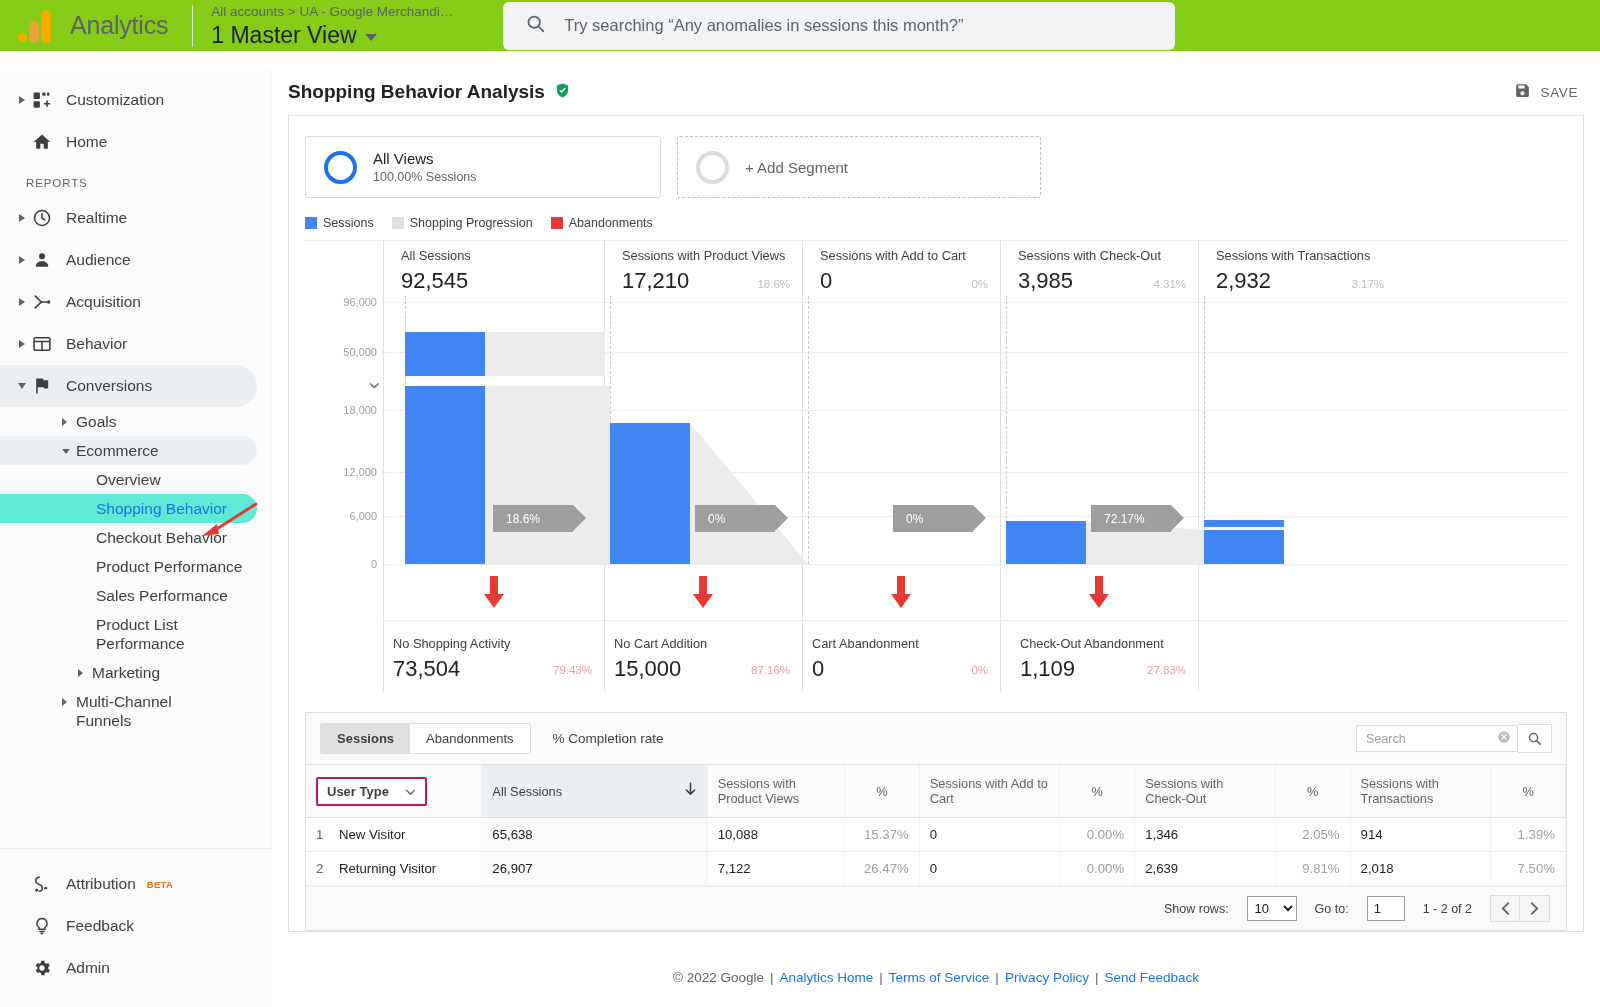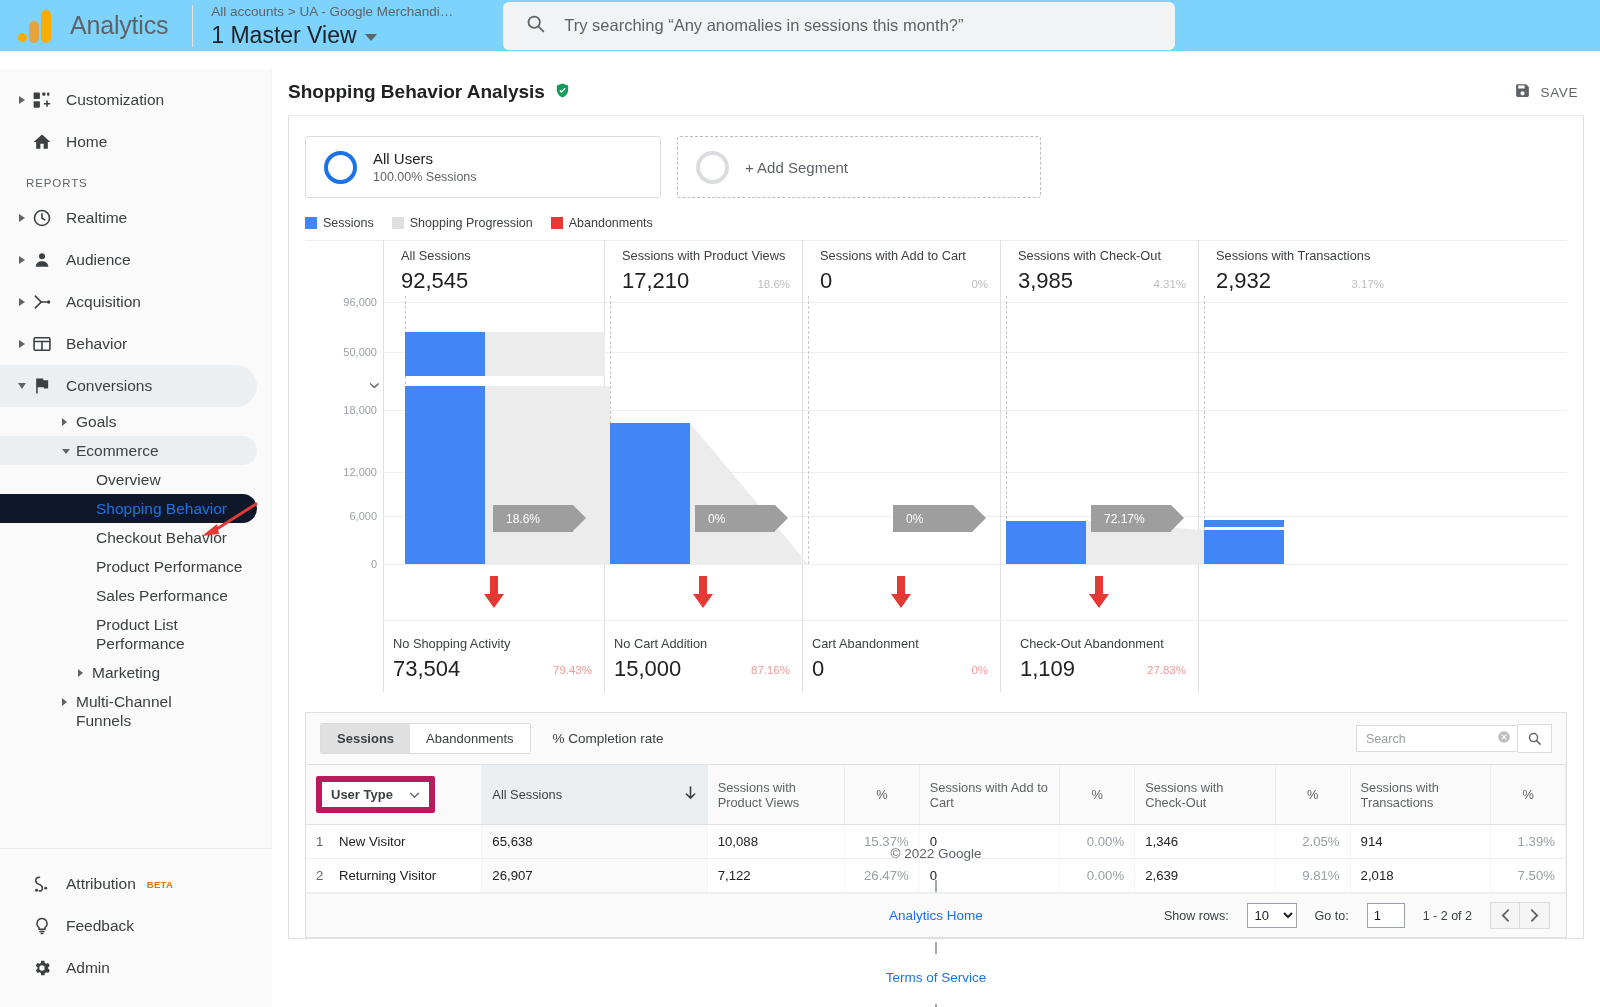--- a/index.html
+++ b/index.html
@@ -8,21 +8,21 @@
     font-family: "Liberation Sans", sans-serif;
     background: #fff;
     color: #202124;
     overflow: hidden;
   }
   .app { position: relative; width: 1600px; height: 1007px; }
 
   
   .topbar {
     position: absolute; top: 0; left: 0; width: 1600px; height: 52px;
-    background: #7dd3fc; display: flex; align-items: center;
+    background: #84cc16; display: flex; align-items: center;
     border-bottom: 1px solid #f1f3f4;
   }
   .ga-logo { width: 44px; height: 40px; margin-left: 14px; position: relative; }
   .ga-logo .bar1 { position:absolute; left:4px; bottom:4px; width:9px; height:9px; border-radius:50%; background:#f9ab00; }
   .ga-logo .bar2 { position:absolute; left:15px; bottom:3px; width:10px; height:22px; border-radius:5px; background:#e8a33d; }
   .ga-logo .bar3 { position:absolute; left:27px; bottom:3px; width:10px; height:33px; border-radius:5px; background:#f9ab00; }
   .brand-name {
     font-size: 25px; color: #5f6368; font-weight: 400;
     margin-left: 12px; letter-spacing: -0.2px;
   }
@@ -78,21 +78,21 @@
   .nav-label { font-size: 15.5px; color: #3c4043; }
   .nav-section {
     font-size: 11.5px; color: #5f6368; letter-spacing: 0.9px;
     padding: 14px 0 8px 26px; font-weight: 400;
   }
   .sub-item {
     display: flex; align-items: flex-start; padding: 5px 14px 5px 0; cursor: pointer;
     border-radius: 0 21px 21px 0; margin-right: 14px; min-height: 28px;
   }
   .sub-item.active-group { background: #eceff1; }
-  .sub-item.selected { background: #0f172a; }
+  .sub-item.selected { background: #5eead4; }
   .sub-arrow { width: 14px; flex:none; margin-left: 62px; padding-top: 6px; }
   .sub-arrow i { display:block; width:0;height:0;
     border-top:4px solid transparent;border-bottom:4px solid transparent;border-left:5.5px solid #5f6368; }
   .sub-arrow.open i { border-left:4px solid transparent;border-right:4px solid transparent;
     border-top:5.5px solid #5f6368;border-bottom:none; margin-top:2px; }
   .sub-label { font-size: 15.5px; color:#3c4043; line-height: 19px; }
   .sub-item.selected .sub-label { color: #1a73e8; font-weight: 400; }
   .leaf-item { padding-left: 96px; }
   .leaf-item .sub-label { display:block; }
 
@@ -215,21 +215,21 @@
   table.gtable th.numpct { text-align:center; width:68px; }
   table.gtable td {
     border-bottom:1px solid #eceff1; border-right:1px solid #f5f5f5;
     font-size: 13.2px; color:#202124; padding: 9px 10px; height: 31px;
   }
   table.gtable td.dim { background:#fff; }
   table.gtable td.sortedcol { background:#fafafa; }
   table.gtable td.pct { color:#9aa0a6; text-align:right; }
   .rownum { color:#5f6368; margin-right: 12px; }
   .usertype-chip {
-    display:inline-flex; align-items:center; gap: 16px; border:6px solid #be185d;
+    display:inline-flex; align-items:center; gap: 16px; border:2px solid #be185d;
     border-radius:2px; padding: 5px 9px; background:#fff; font-size:13px;
     color:#3c4043; font-weight:700;
   }
   .tfoot {
     height: 44px; background:#fafafa; display:flex; align-items:center;
     justify-content:flex-end; gap: 18px; padding: 0 16px; border-top:1px solid #eceff1;
   }
   .tfoot-lbl { font-size: 12.5px; color:#3c4043; }
   .mini-select {
     border:1px solid #9aa0a6; background:#fff; font-size:13px; color:#202124;
@@ -241,22 +241,22 @@
   }
   .pagebtns { display:flex; }
   .pbtn {
     width:30px;height:27px;border:1px solid #dadce0;background:#f5f5f5;
     display:flex;align-items:center;justify-content:center;cursor:pointer;
   }
   .pbtn + .pbtn { border-left:none; }
 
   .footer {
     position:absolute; bottom: 0; left: 0; width: 1328px; height: 60px;
-    display:flex; align-items:center; justify-content:center; gap:16px;
-    font-size: 13.5px; color:#5f6368;flex-direction:column;
+    display:flex; align-items:center; justify-content:center; gap:0;
+    font-size: 13.5px; color:#5f6368;
   }
   .footer a { color:#1a73e8; text-decoration:none; }
   .footer .sep { color:#5f6368; margin: 0 6px; }
 
   .red-arrow { position:absolute; left: 198px; top: 500px; width: 62px; height: 40px; pointer-events:none; }
 </style>
 </head>
 <body>
 
 <div class="app">
@@ -493,21 +493,21 @@
       </div>
     </div>
 
     <div class="content">
       <div class="panel">
 
         <div class="segbar">
           <div class="seg-card">
             <span class="ring"></span>
             <span>
-              <span class="seg-name" style="display:block">All Users</span>
+              <span class="seg-name" style="display:block">All Views</span>
               <span class="seg-sub" style="display:block">100.00% Sessions</span>
             </span>
           </div>
           <div class="seg-card add">
             <span class="ring gray"></span>
             <span class="seg-add-label">+ Add Segment</span>
           </div>
         </div>
 
         <div class="legend">

